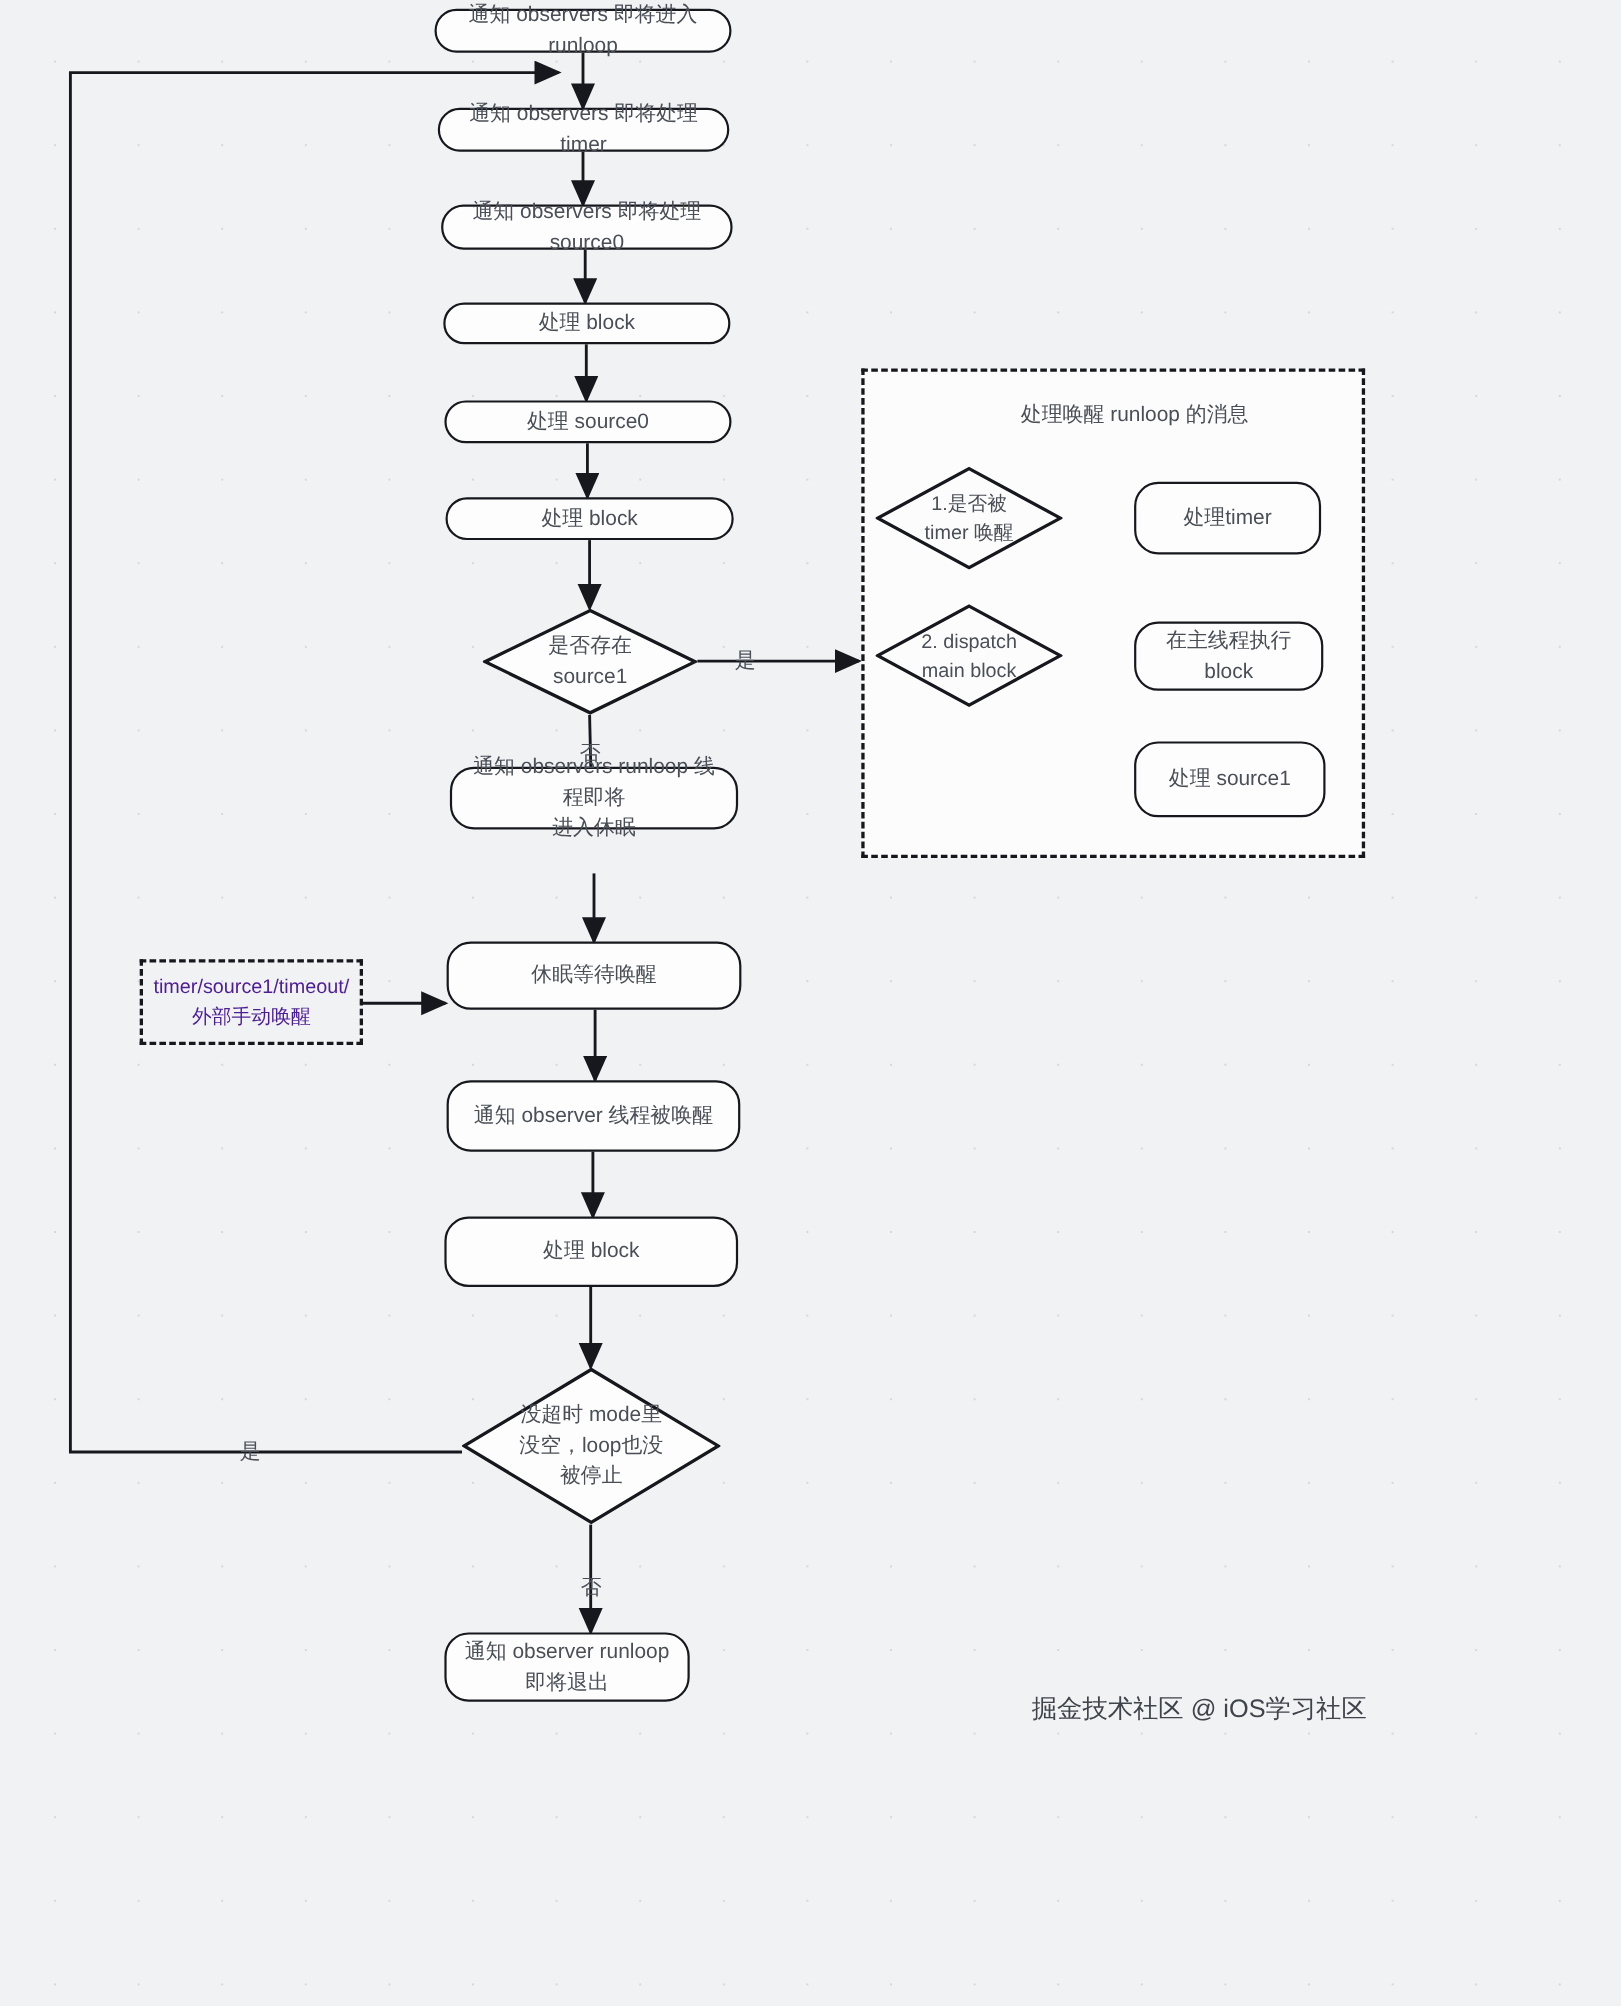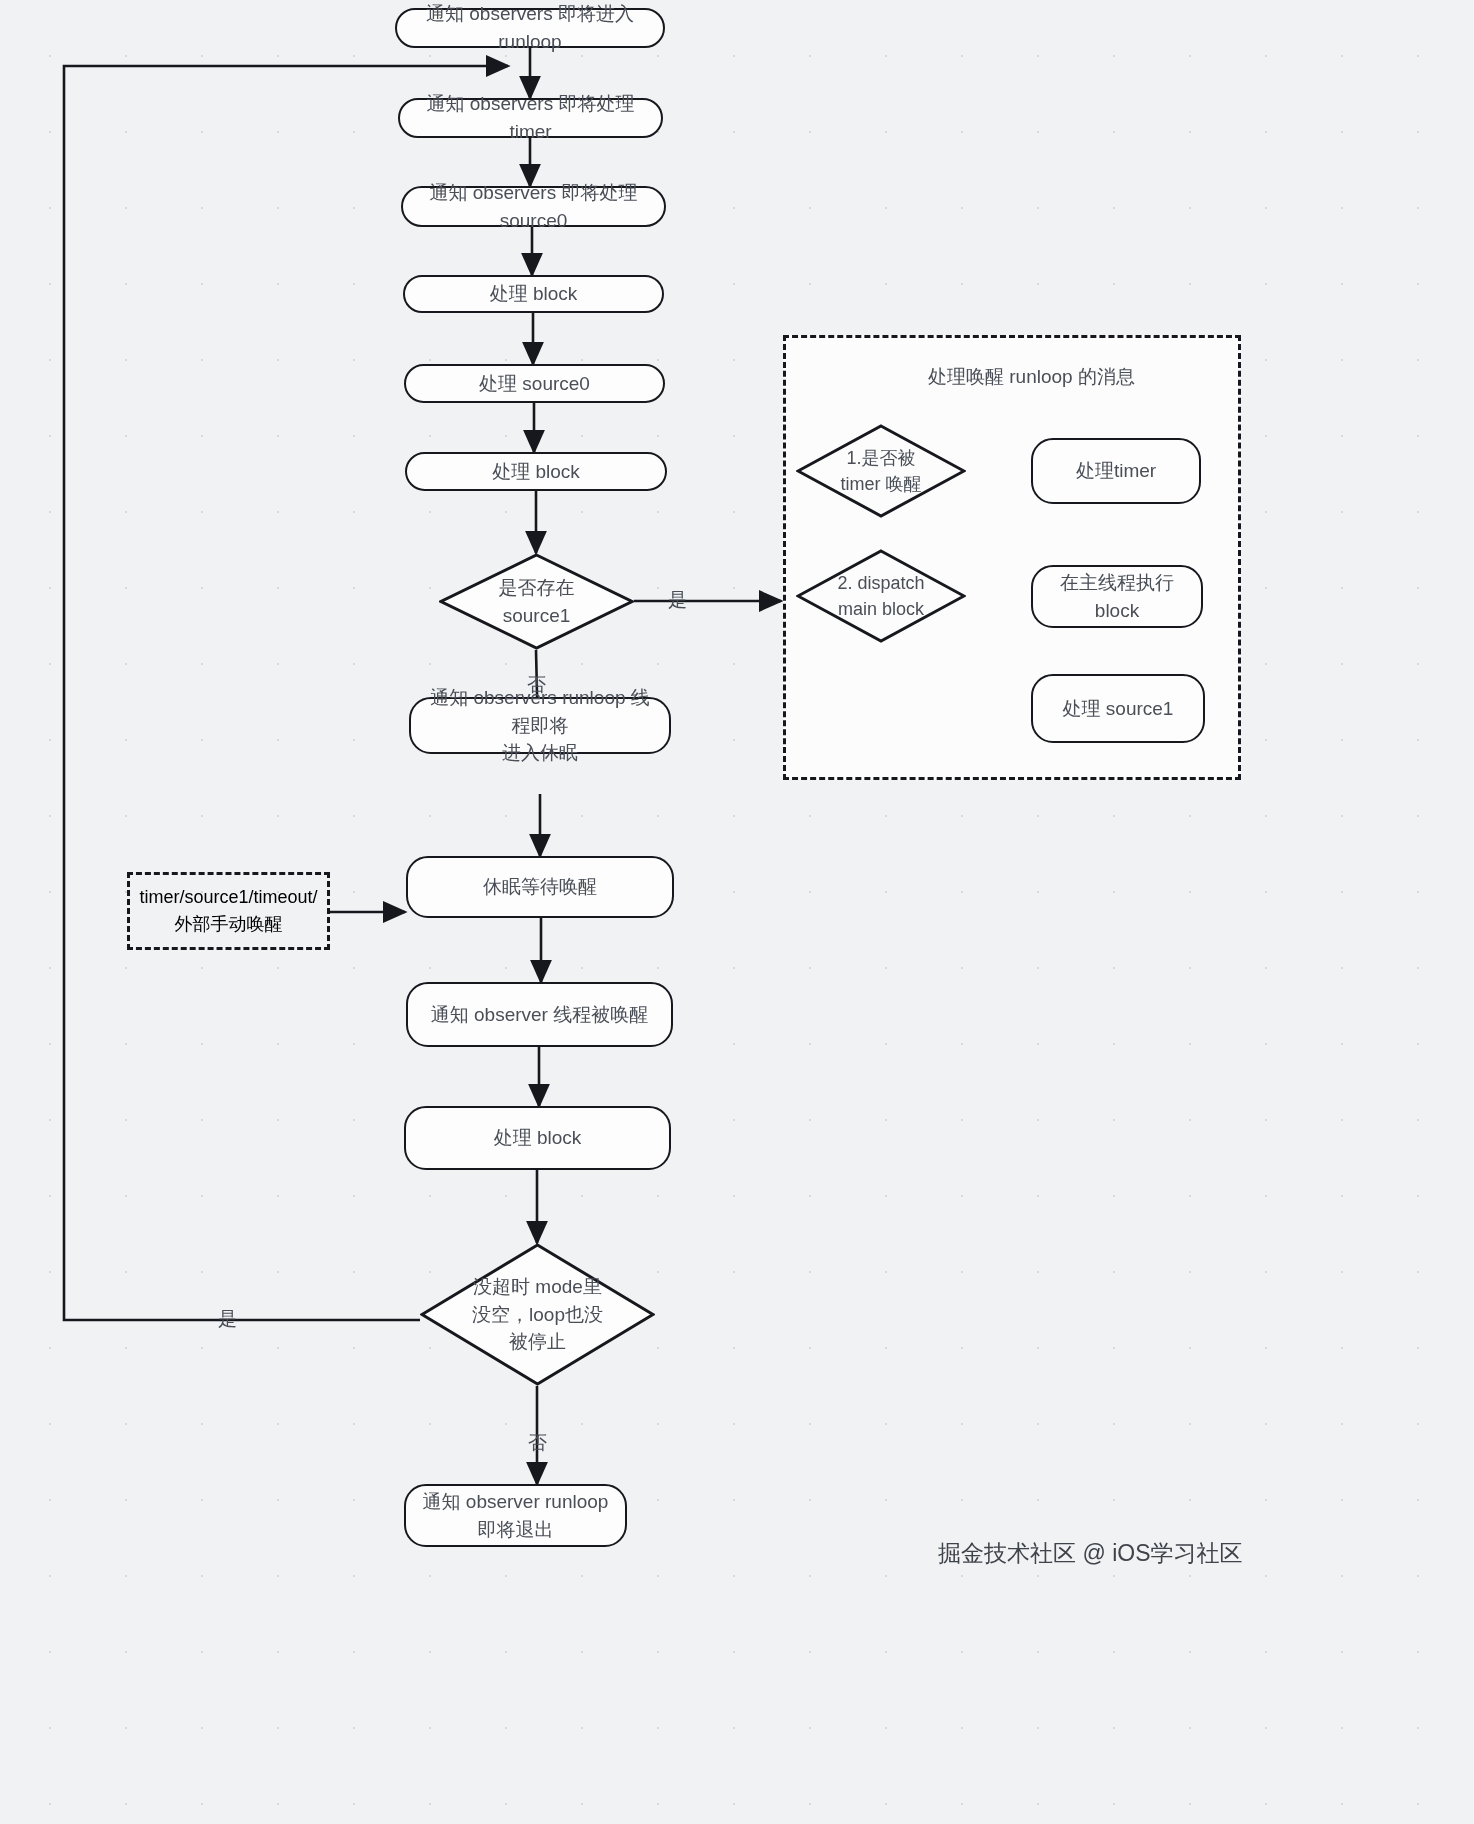--- a/index.html
+++ b/index.html
@@ -32,21 +32,21 @@
     line-height:1.45;
     box-sizing:border-box;
     border-radius:22px;
     padding:4px 10px;
   }
   .note{
     position:absolute;
     background:transparent;
     border:3px dashed #16181d;
     display:flex;align-items:center;justify-content:center;
-    text-align:center;color:#000000;font-size:19px;line-height:1.5;
+    text-align:center;color:#4c1d95;font-size:19px;line-height:1.5;
     box-sizing:border-box;padding:4px 8px;
   }
   .group{
     position:absolute;
     background:#fcfcfc;
     border:3px dashed #16181d;
     box-sizing:border-box;
   }
   .group-title{
     position:absolute;

